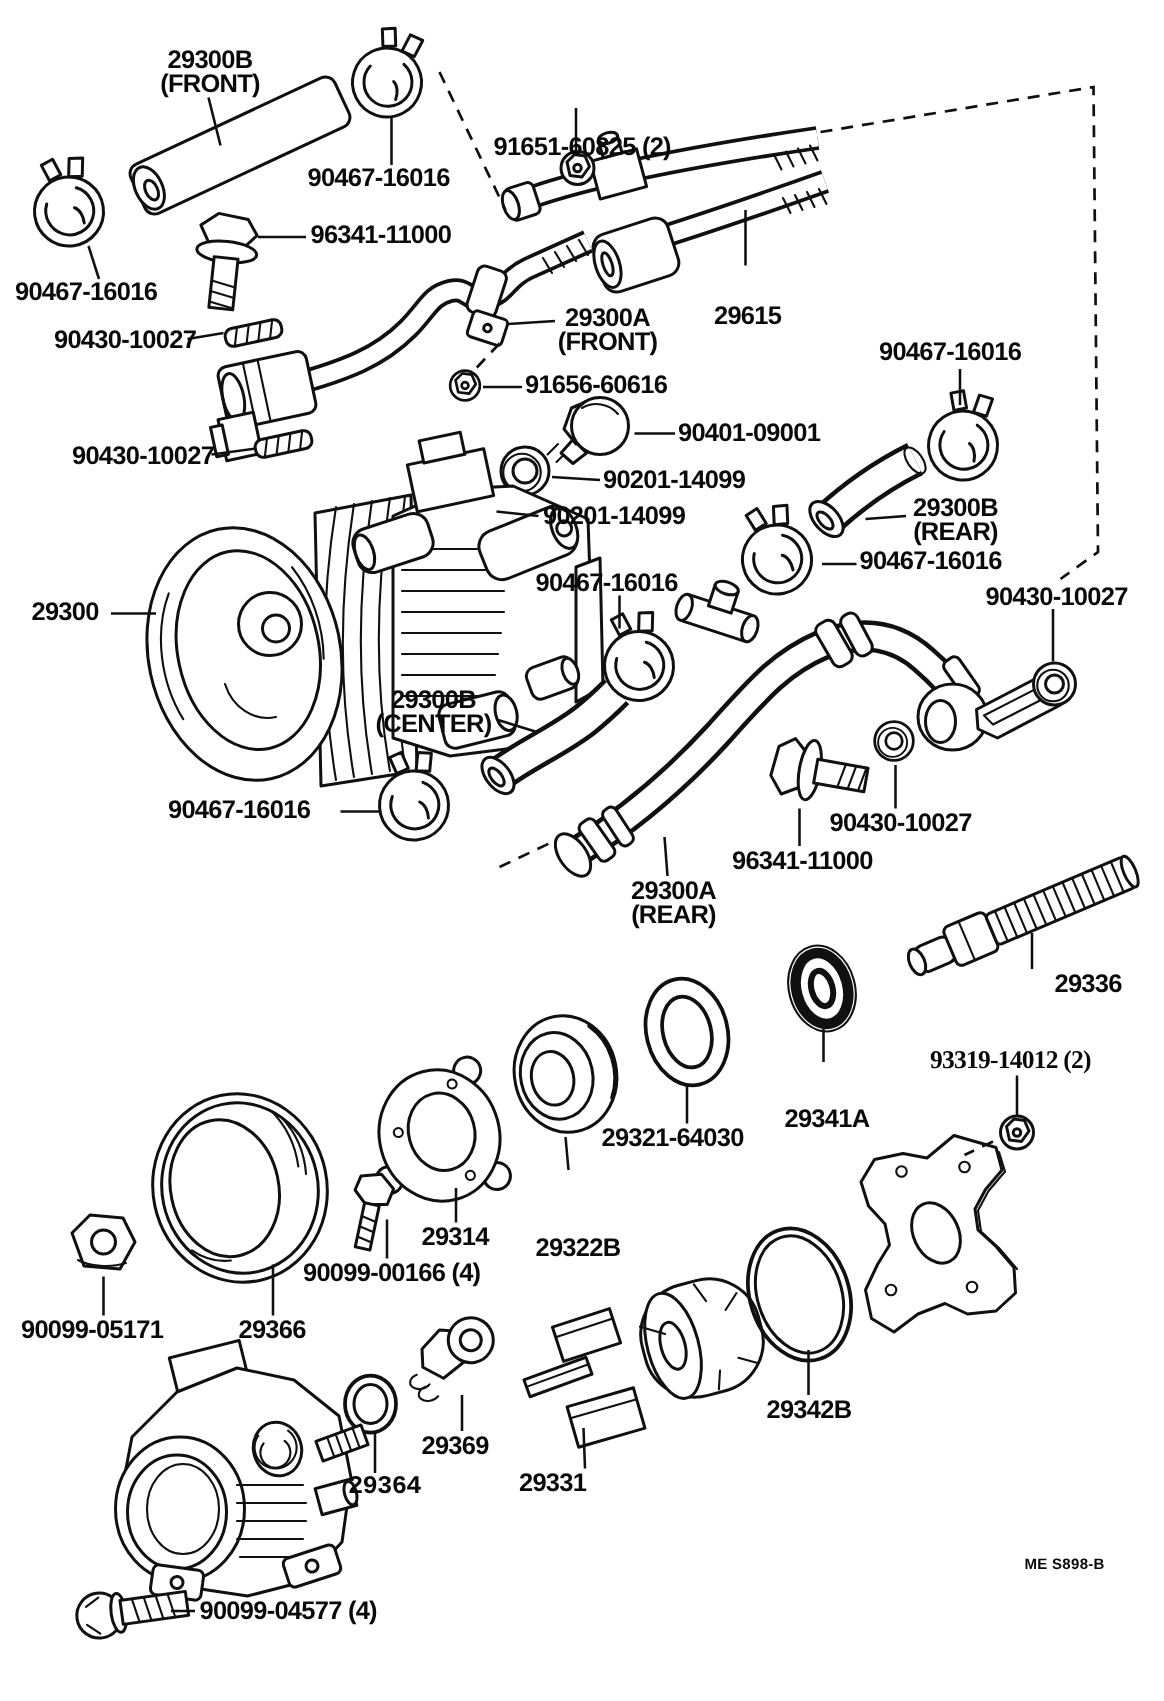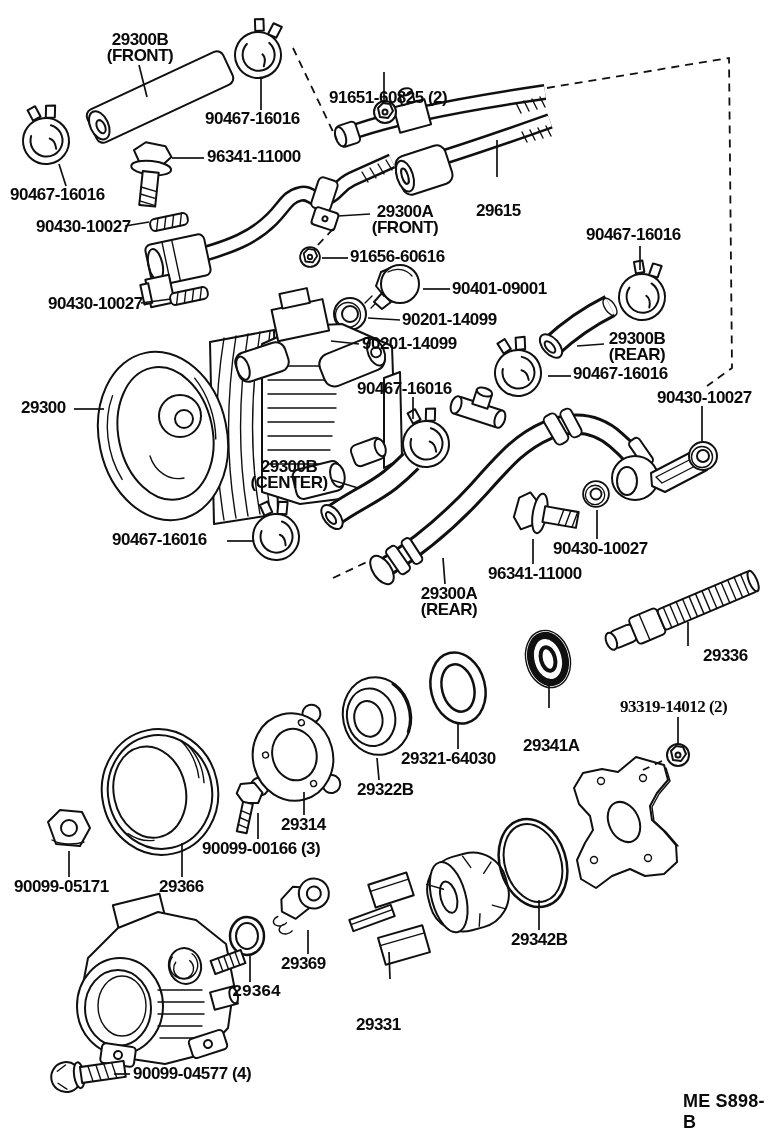--- a/index.html
+++ b/index.html
@@ -17,21 +17,21 @@
   #art .hose-b{stroke-width:24;stroke-linecap:butt;}
   #art .hose-w{stroke:#ffffff;stroke-width:18;stroke-linecap:butt;}
   #art .hose2-b{stroke-width:21;stroke-linecap:butt;}
   #art .hose2-w{stroke:#ffffff;stroke-width:15;stroke-linecap:butt;}
   #leader-layer polyline{stroke:#101010;stroke-width:1.7;fill:none;}
   #dash-layer polyline{stroke:#101010;stroke-width:1.8;fill:none;stroke-dasharray:8 6;}
   .labels{position:absolute;left:0;top:0;width:100%;height:100%;}
   .part-label{position:absolute;font-weight:700;font-size:17px;line-height:15.5px;
       letter-spacing:-0.5px;color:#0a0a0a;white-space:nowrap;}
   .part-label.center{transform:translateX(-50%);text-align:center;}
-  .footer-code{position:absolute;left:683px;top:1091px;font-weight:700;font-size:18px;
+  .footer-code{position:absolute;left:683px;top:1038px;font-weight:700;font-size:10px;
       letter-spacing:0.2px;color:#0a0a0a;}
 </style>
 </head>
 <body>
 
 <div class="stage">
 
 <svg id="art" width="776" height="1134" viewBox="0 0 776 1134">
   <defs>
     <g id="clamp-sym">
@@ -509,45 +509,45 @@
       </div>
       <div class="part-label" style="left: 523px; top: 738px;">
         <div>29341A</div>
       </div>
       <div class="part-label" style="left: 401px; top: 751px;">
         <div>29321-64030</div>
       </div>
       <div class="part-label" style="left: 620px; top: 699px; font-family: Liberation Serif, serif;">
         <div>93319-14012 (2)</div>
       </div>
-      <div class="part-label" style="left: 357px; top: 782px; text-align: center;">
+      <div class="part-label" style="left: 357px; top: 824px; text-align: center;">
         <div>29322B</div>
       </div>
       <div class="part-label" style="left: 281px; top: 817px;">
         <div>29314</div>
       </div>
       <div class="part-label" style="left: 202px; top: 841px;">
-        <div>90099-00166 (3)</div>
+        <div>90099-00166 (4)</div>
       </div>
       <div class="part-label" style="left: 14px; top: 879px;">
         <div>90099-05171</div>
       </div>
       <div class="part-label" style="left: 159px; top: 879px;">
         <div>29366</div>
       </div>
       <div class="part-label" style="left: 511px; top: 932px;">
         <div>29342B</div>
       </div>
       <div class="part-label" style="left: 281px; top: 956px;">
         <div>29369</div>
       </div>
       <div class="part-label" style="left: 232px; top: 984px; font-family: Liberation Mono, monospace;">
         <div>29364</div>
       </div>
-      <div class="part-label" style="left: 356px; top: 981px; margin-top: 36px;">
+      <div class="part-label" style="left: 346px; top: 981px;">
         <div>29331</div>
       </div>
       <div class="part-label" style="left: 133px; top: 1066px;">
         <div>90099-04577 (4)</div>
       </div>
     </div>
 
 <div class="footer-code">ME S898-B</div>
 
 </div>

